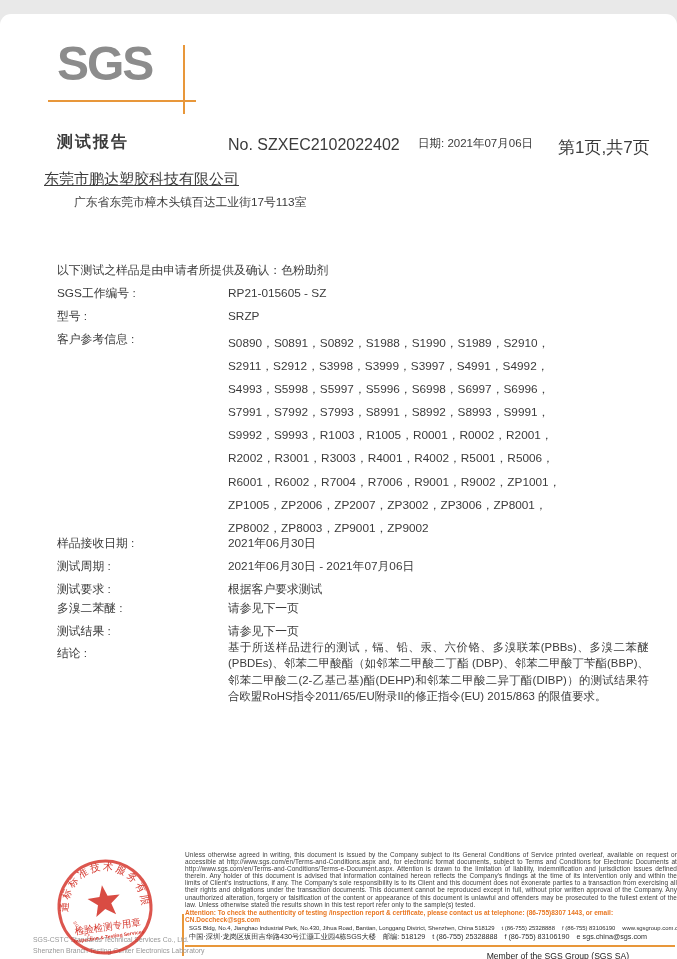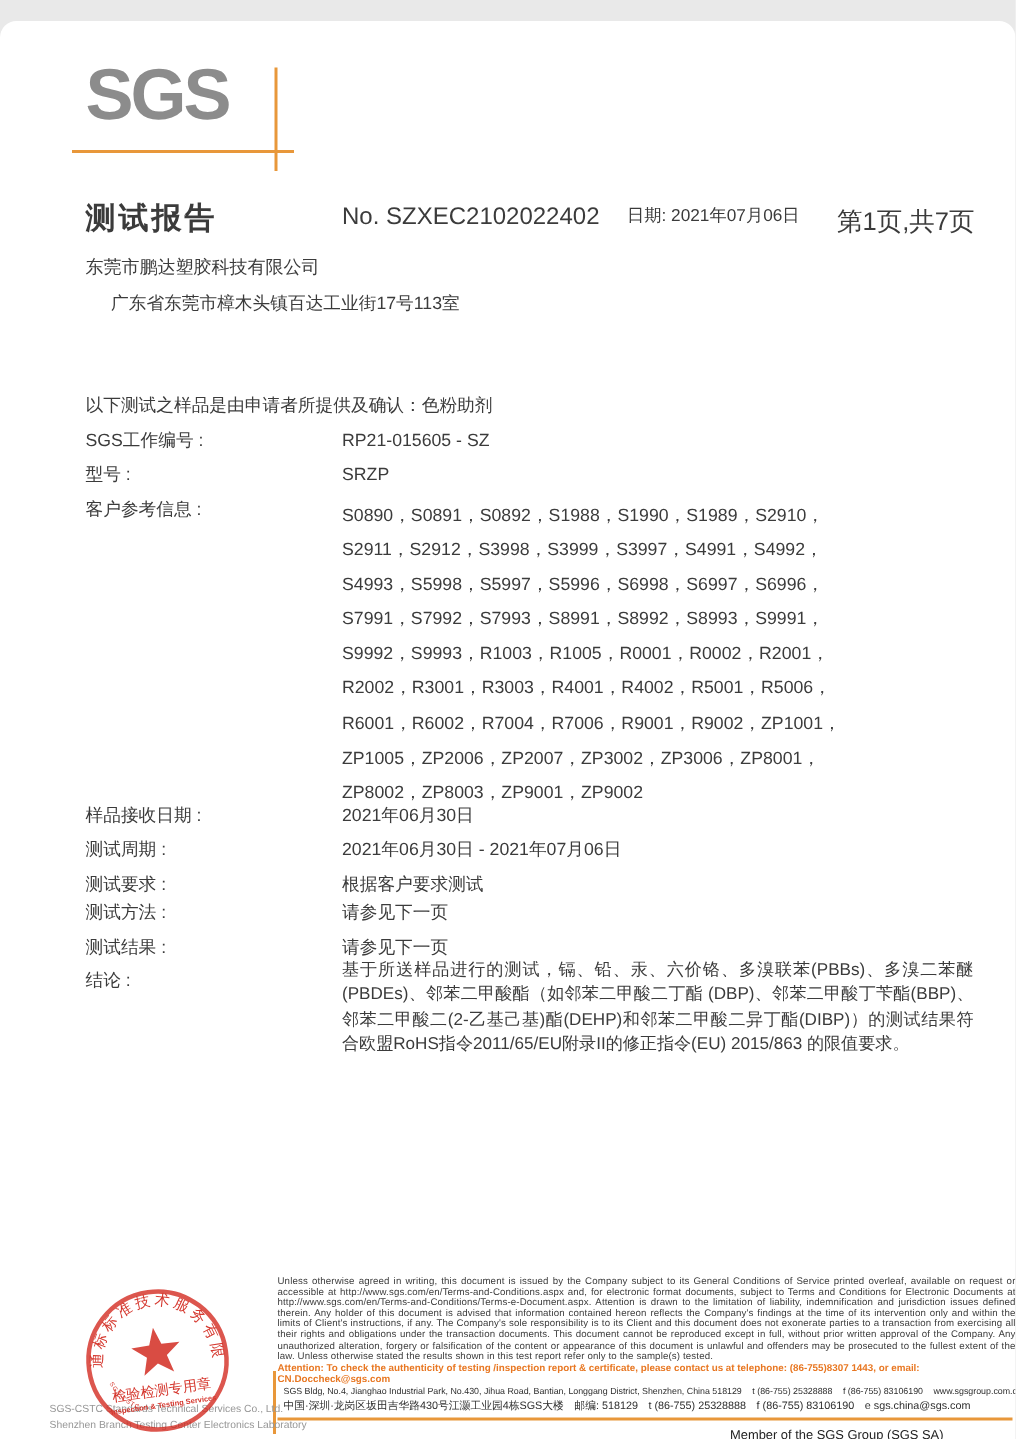--- a/index.html
+++ b/index.html
@@ -18,26 +18,26 @@
   }
   
   .logo-text{
     position:absolute;left:57px;top:26px;
     font-size:48px;font-weight:700;color:var(--sgs-gray);
     letter-spacing:-2px;line-height:1;
   }
   .logo-underline{position:absolute;left:48px;top:86px;width:148px;height:2px;background:var(--accent-orange);}
   .logo-crossline{position:absolute;left:183px;top:31px;width:2px;height:69px;background:var(--accent-orange);}
   
-  .rpt-title{position:absolute;left:57px;top:118px;font-size:20px;font-weight:700;letter-spacing:2px;}
+  .rpt-title{position:absolute;left:57px;top:118px;font-size:16px;font-weight:700;letter-spacing:2px;}
   .rpt-no{position:absolute;left:228px;top:122px;font-size:16px;}
   .rpt-date{position:absolute;left:418px;top:122px;font-size:11.5px;}
   .rpt-page{position:absolute;left:558px;top:122px;font-size:17px;}
   
-  .applicant-name{position:absolute;left:57px;top:156px;font-size:12px;}
+  .applicant-name{position:absolute;left:44px;top:156px;font-size:15px;text-decoration:underline;}
   .applicant-address{position:absolute;left:74px;top:181px;font-size:11.8px;}
   .sample-statement{position:absolute;left:57px;top:249px;font-size:11.8px;}
   
   .row{position:absolute;left:57px;font-size:11.8px;}
   .row .lbl{display:inline-block;width:171px;vertical-align:top;}
   .row .val{display:inline-block;vertical-align:top;}
   .r0{top:272px}.r1{top:295px}.r2{top:318px}
   .r2 .lines div{line-height:23.1px;}
   .r3{top:522px}.r4{top:545px}.r5{top:568px}.r6{top:587px}.r7{top:610px}
   .r8-label{position:absolute;left:57px;top:632px;font-size:11.8px;}
@@ -111,21 +111,21 @@
   <div class="row r3">
     <span class="lbl">样品接收日期 :</span><span class="val">2021年06月30日</span>
   </div>
   <div class="row r4">
     <span class="lbl">测试周期 :</span><span class="val">2021年06月30日 - 2021年07月06日</span>
   </div>
   <div class="row r5">
     <span class="lbl">测试要求 :</span><span class="val">根据客户要求测试</span>
   </div>
   <div class="row r6">
-    <span class="lbl">测试方法 :</span><span class="val">请参见下一页</span>
+    <span class="lbl">多溴二苯醚 :</span><span class="val">请参见下一页</span>
   </div>
   <div class="row r7">
     <span class="lbl">测试结果 :</span><span class="val">请参见下一页</span>
   </div>
   <div class="r8-label">结论 :</div>
   <div class="r8-value">基于所送样品进行的测试，镉、铅、汞、六价铬、多溴联苯(PBBs)、多溴二苯醚(PBDEs)、邻苯二甲酸酯（如邻苯二甲酸二丁酯 (DBP)、邻苯二甲酸丁苄酯(BBP)、邻苯二甲酸二(2-乙基己基)酯(DEHP)和邻苯二甲酸二异丁酯(DIBP)）的测试结果符合欧盟RoHS指令2011/65/EU附录II的修正指令(EU) 2015/863 的限值要求。</div>
 
   <div class="footer-company">
     <div>SGS-CSTC Standards Technical Services Co., Ltd.</div>
     <div>Shenzhen Branch Testing Center Electronics Laboratory</div>

